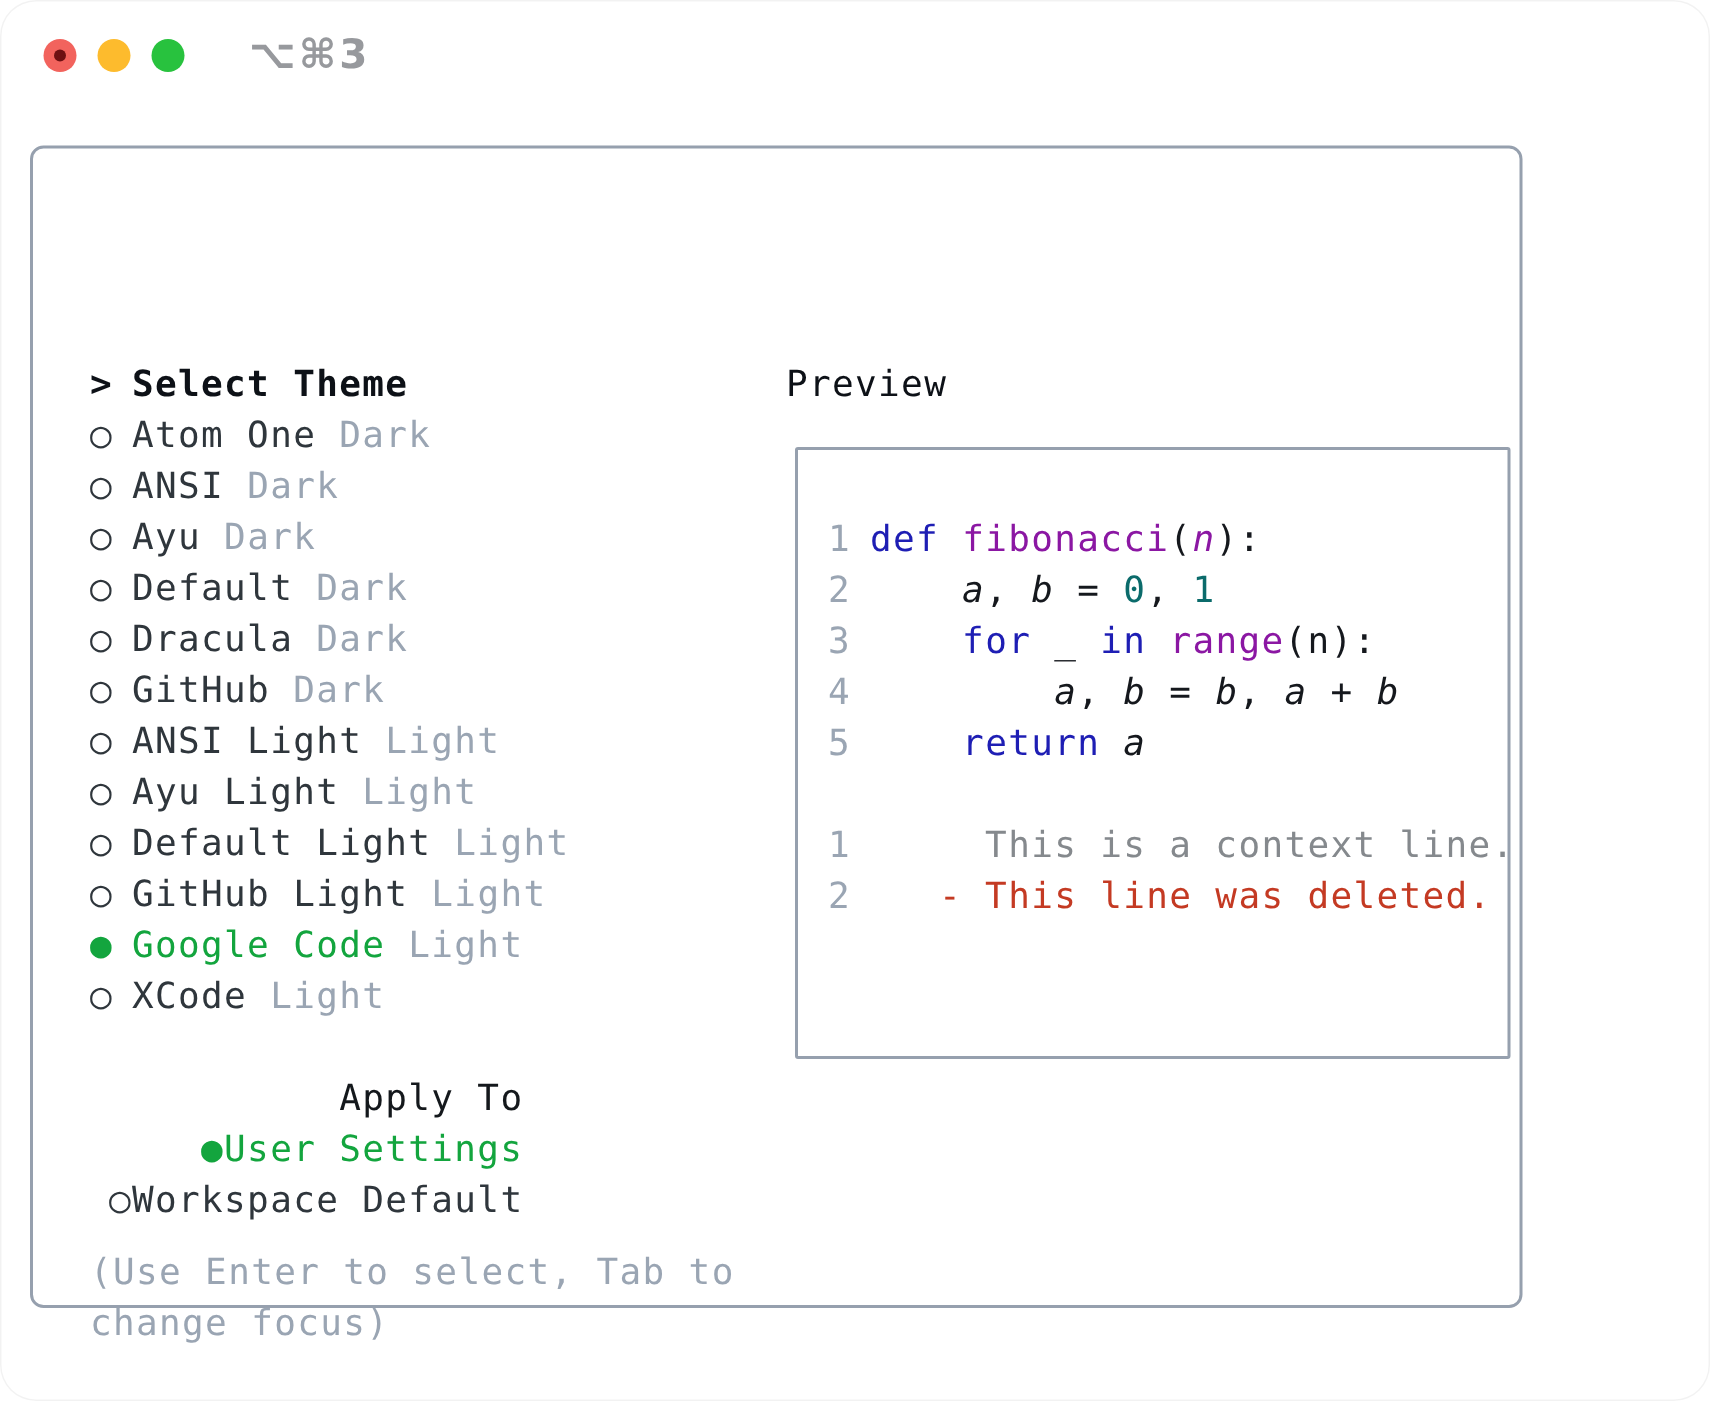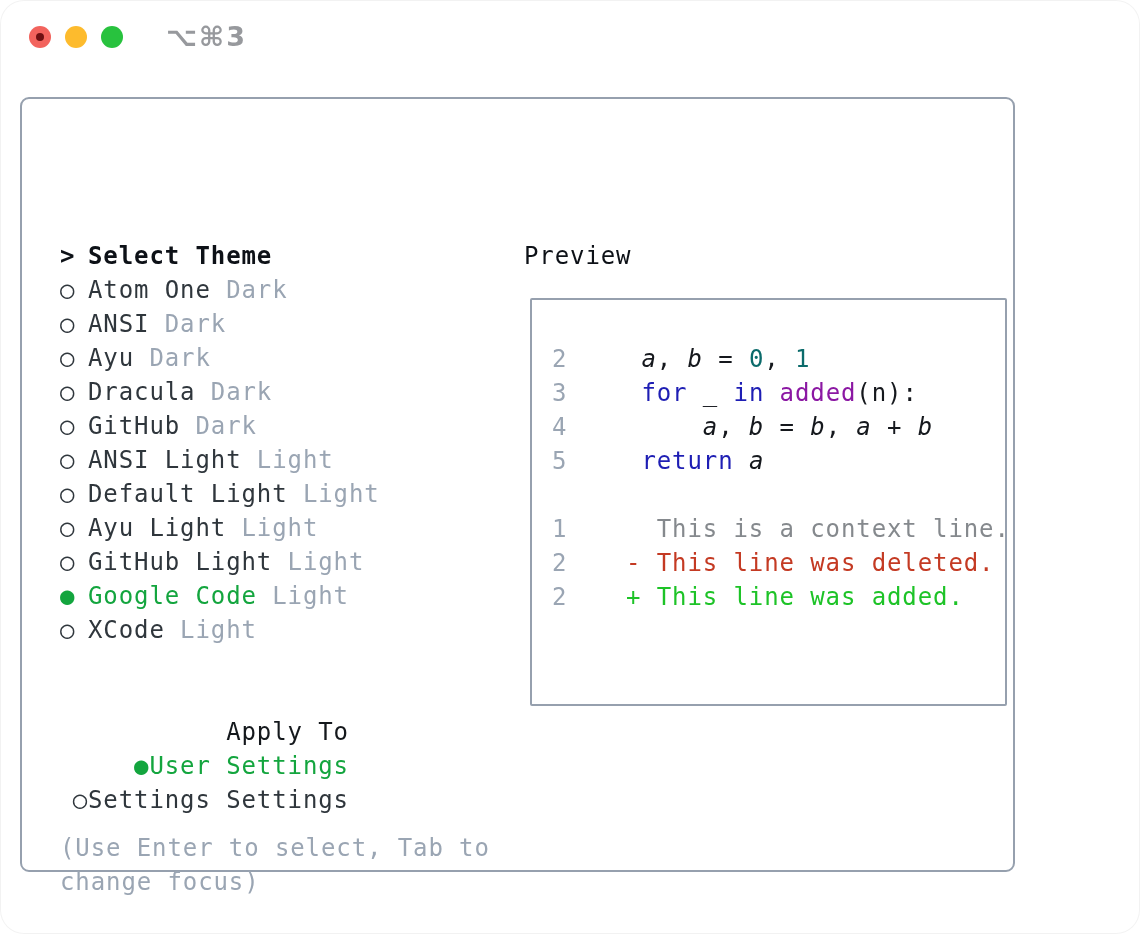--- a/index.html
+++ b/index.html
@@ -82,48 +82,49 @@
   </div>
 
   <div class="panel">
 
     <div class="theme-list mono" id="theme-list">
       <div class="mrow"><span class="marker mhead">&gt;</span><span class="mhead">Select Theme</span></div>
 
     <div class="mrow"><span class="marker">○</span><span class="mname">Atom One</span><span class="variant"> Dark</span></div>
         <div class="mrow"><span class="marker">○</span><span class="mname">ANSI</span><span class="variant"> Dark</span></div>
         <div class="mrow"><span class="marker">○</span><span class="mname">Ayu</span><span class="variant"> Dark</span></div>
+        <div class="mrow"><span class="marker">○</span><span class="mname">Default</span><span class="variant"> Dark</span></div>
         <div class="mrow"><span class="marker">○</span><span class="mname">Dracula</span><span class="variant"> Dark</span></div>
         <div class="mrow"><span class="marker">○</span><span class="mname">GitHub</span><span class="variant"> Dark</span></div>
         <div class="mrow"><span class="marker">○</span><span class="mname">ANSI Light</span><span class="variant"> Light</span></div>
+        <div class="mrow"><span class="marker">○</span><span class="mname">Ayu Light</span><span class="variant"> Light</span></div>
         <div class="mrow"><span class="marker">○</span><span class="mname">Default Light</span><span class="variant"> Light</span></div>
-        <div class="mrow"><span class="marker">○</span><span class="mname">Ayu Light</span><span class="variant"> Light</span></div>
         <div class="mrow"><span class="marker">○</span><span class="mname">GitHub Light</span><span class="variant"> Light</span></div>
         <div class="mrow"><span class="marker sel">●</span><span class="mname sel">Google Code</span><span class="variant"> Light</span></div>
         <div class="mrow"><span class="marker">○</span><span class="mname">XCode</span><span class="variant"> Light</span></div>
       </div>
 
     <div class="apply-list mono" id="apply-list">
       <div class="mrow"><span class="marker"> </span><span class="mhead" style="font-weight:normal;color:#14181c">Apply To</span></div>
 
     <div class="mrow"><span class="marker sel">●</span><span class="mname sel">User Settings</span></div>
-        <div class="mrow"><span class="marker">○</span><span class="mname">Settings Settings</span></div>
+        <div class="mrow"><span class="marker">○</span><span class="mname">Workspace Default</span></div>
       </div>
 
     <div class="hint mono">(Use Enter to select, Tab to
 change focus)</div>
 
     <div class="preview-label mono">Preview</div>
 
     <div class="preview-box mono" id="preview-box">
 
+    <div class="pline"><span class="lnum">1</span><span class="pcode"><span class="tok-kw">def</span><span class="tok-plain"> </span><span class="tok-fn">fibonacci</span><span class="tok-plain">(</span><span class="tok-param">n</span><span class="tok-plain">):</span></span></div>
         <div class="pline"><span class="lnum">2</span><span class="pcode"><span class="tok-plain">    </span><span class="tok-var">a</span><span class="tok-plain">, </span><span class="tok-var">b</span><span class="tok-plain"> = </span><span class="tok-num">0</span><span class="tok-plain">, </span><span class="tok-num">1</span></span></div>
-        <div class="pline"><span class="lnum">3</span><span class="pcode"><span class="tok-plain">    </span><span class="tok-kw">for</span><span class="tok-plain"> _ </span><span class="tok-kw">in</span><span class="tok-plain"> </span><span class="tok-fn">added</span><span class="tok-plain">(n):</span></span></div>
+        <div class="pline"><span class="lnum">3</span><span class="pcode"><span class="tok-plain">    </span><span class="tok-kw">for</span><span class="tok-plain"> _ </span><span class="tok-kw">in</span><span class="tok-plain"> </span><span class="tok-fn">range</span><span class="tok-plain">(n):</span></span></div>
         <div class="pline"><span class="lnum">4</span><span class="pcode"><span class="tok-plain">        </span><span class="tok-var">a</span><span class="tok-plain">, </span><span class="tok-var">b</span><span class="tok-plain"> = </span><span class="tok-var">b</span><span class="tok-plain">, </span><span class="tok-var">a</span><span class="tok-plain"> + </span><span class="tok-var">b</span></span></div>
         <div class="pline"><span class="lnum">5</span><span class="pcode"><span class="tok-plain">    </span><span class="tok-kw">return</span><span class="tok-plain"> </span><span class="tok-var">a</span></span></div>
         <div class="pline"><span class="lnum"></span><span class="pcode"></span></div>
         <div class="pline"><span class="lnum">1</span><span class="pcode"><span class="tok-ctx">     This is a context line.</span></span></div>
         <div class="pline"><span class="lnum">2</span><span class="pcode"><span class="tok-del">   - This line was deleted.</span></span></div>
-        <div class="pline"><span class="lnum">2</span><span class="pcode"><span class="tok-add">   + This line was added.</span></span></div>
       </div>
 
   </div>
 </div>
 
 </body></html>

